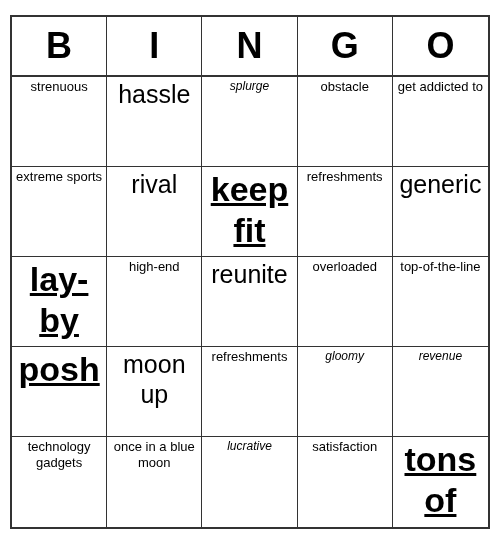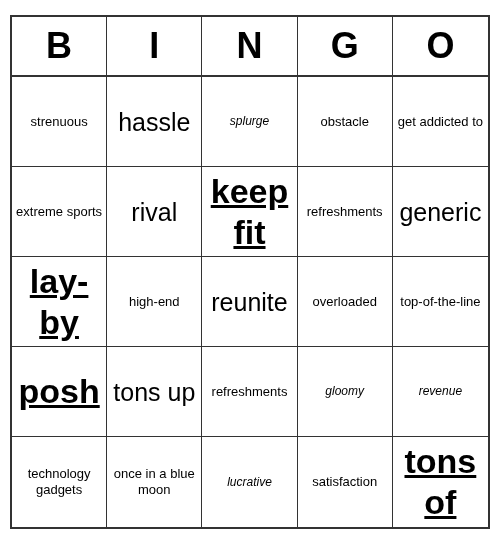--- a/index.html
+++ b/index.html
@@ -35,21 +35,20 @@
     .bingo-grid {
       display: grid;
       grid-template-columns: repeat(5, 1fr);
       grid-template-rows: repeat(5, 1fr);
     }
     .bingo-cell {
       border-right: 1px solid #333;
       border-bottom: 1px solid #333;
       min-height: 90px;
       display: flex;
-      align-items: center;
       justify-content: center;
       text-align: center;
       padding: 2px 4px;
     }
     .bingo-cell:nth-child(5n) {
       border-right: none;
     }
     .bingo-cell:nth-child(n+21) {
       border-bottom: none;
     }
@@ -115,21 +114,21 @@
       <div class="bingo-cell">
         <span class="cell-text small">overloaded</span>
       </div>
       <div class="bingo-cell">
         <span class="cell-text small">top-of-the-line</span>
       </div>
       <div class="bingo-cell">
         <span class="cell-text xlarge">posh</span>
       </div>
       <div class="bingo-cell">
-        <span class="cell-text large">tons up</span>
+        <span class="cell-text large">moon up</span>
       </div>
       <div class="bingo-cell">
         <span class="cell-text small">refreshments</span>
       </div>
       <div class="bingo-cell">
         <span class="cell-text medium">gloomy</span>
       </div>
       <div class="bingo-cell">
         <span class="cell-text medium">revenue</span>
       </div>

